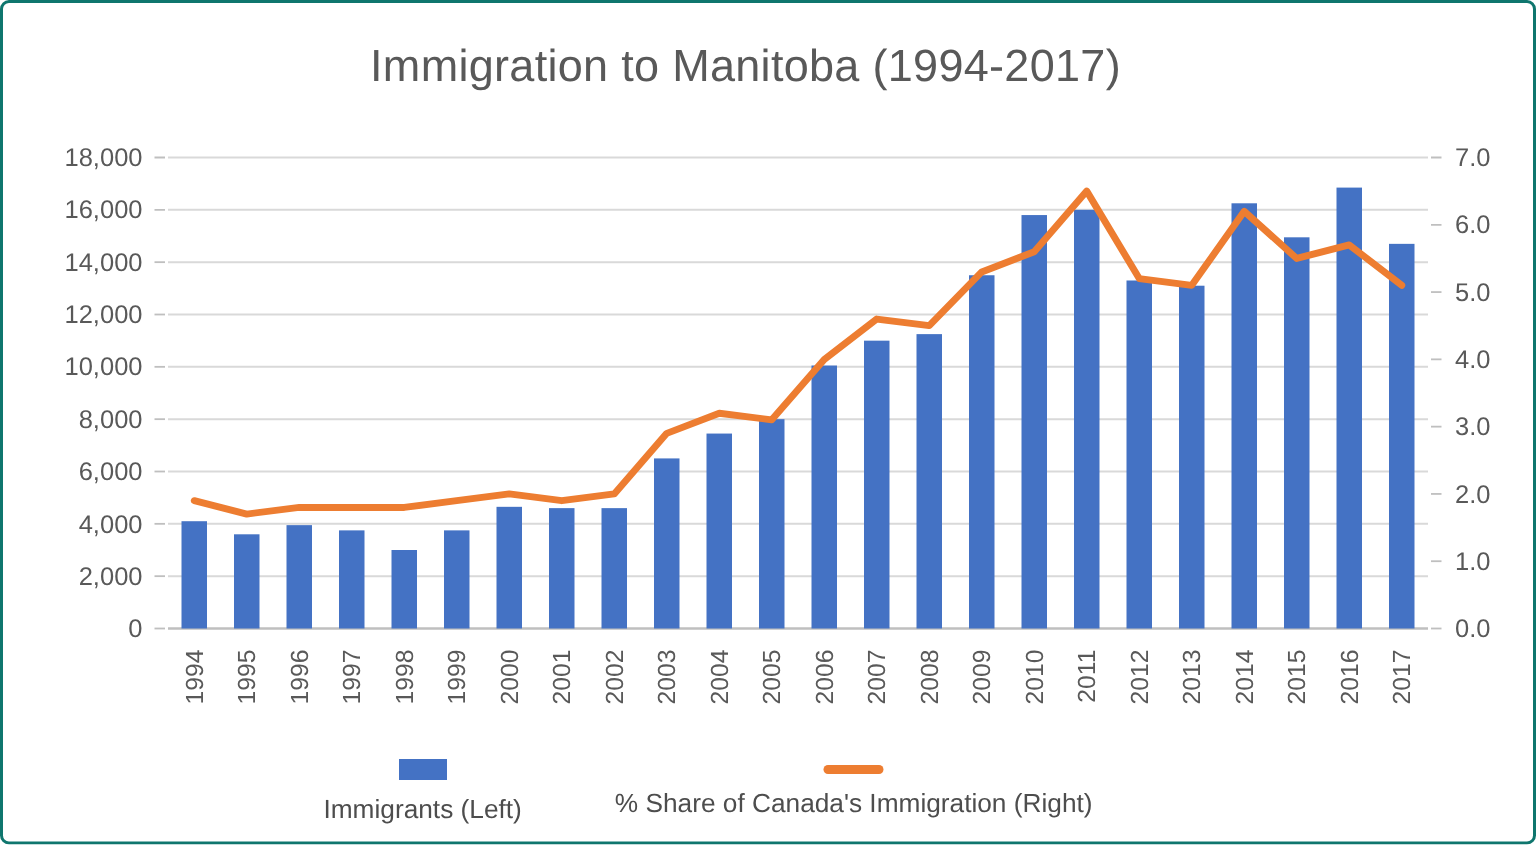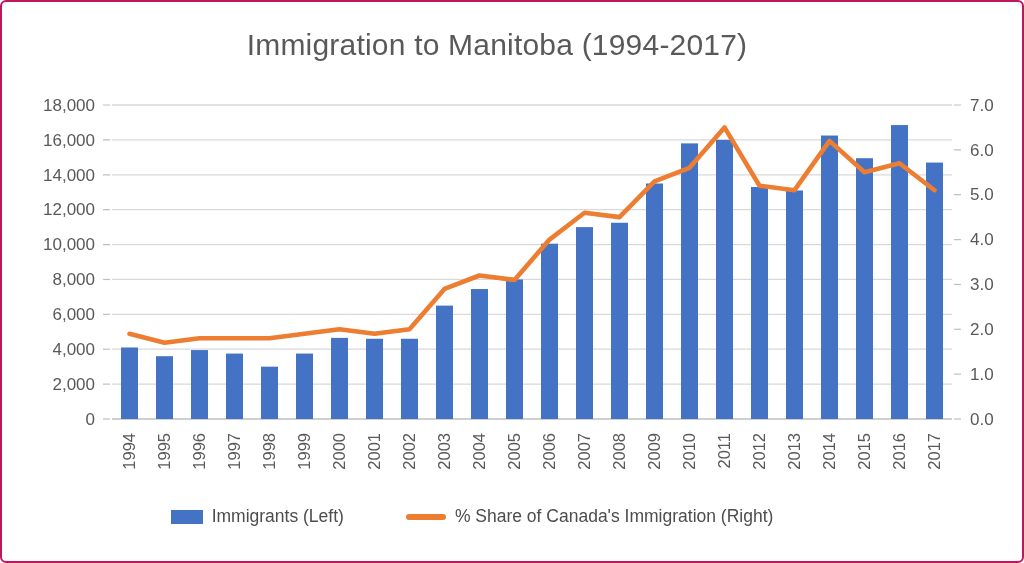--- a/index.html
+++ b/index.html
@@ -3,21 +3,21 @@
 <meta charset="utf-8">
 <style>
   html, body { margin: 0; padding: 0; background: #ffffff; }
   body { width: 1024px; height: 563px; font-family: "Liberation Sans", sans-serif; }
   .frame {
     position: relative;
     width: 1024px;
     height: 563px;
     box-sizing: border-box;
     background: #ffffff;
-    border: 2px solid #be185d;
+    border: 2px solid #0f766e;
     border-radius: 6px;
     overflow: hidden;
   }
   .chart-title {
     position: absolute;
     top: 26px;
     left: 0;
     width: 990px;
     text-align: center;
     font-size: 30px;
@@ -28,21 +28,21 @@
   .legend {
     position: absolute;
     top: 504px;
     left: 0;
     width: 940px;
     display: flex;
     justify-content: center;
     align-items: center;
     gap: 62px;
   }
-  .legend-item { display: flex; align-items: center; gap: 9px; }
+  .legend-item { display: flex; align-items: center; gap: 9px; flex-direction: column; }
   .legend-label { font-size: 17.5px; color: #4d4d4d; }
   .swatch-bar { display: inline-block; width: 32px; height: 14px; }
   .swatch-line { display: inline-block; width: 40px; height: 6px; border-radius: 3px; }
 </style>
 </head>
 <body>
 
 <div class="frame">
   <div class="chart-title">Immigration to Manitoba (1994-2017)</div>
 

